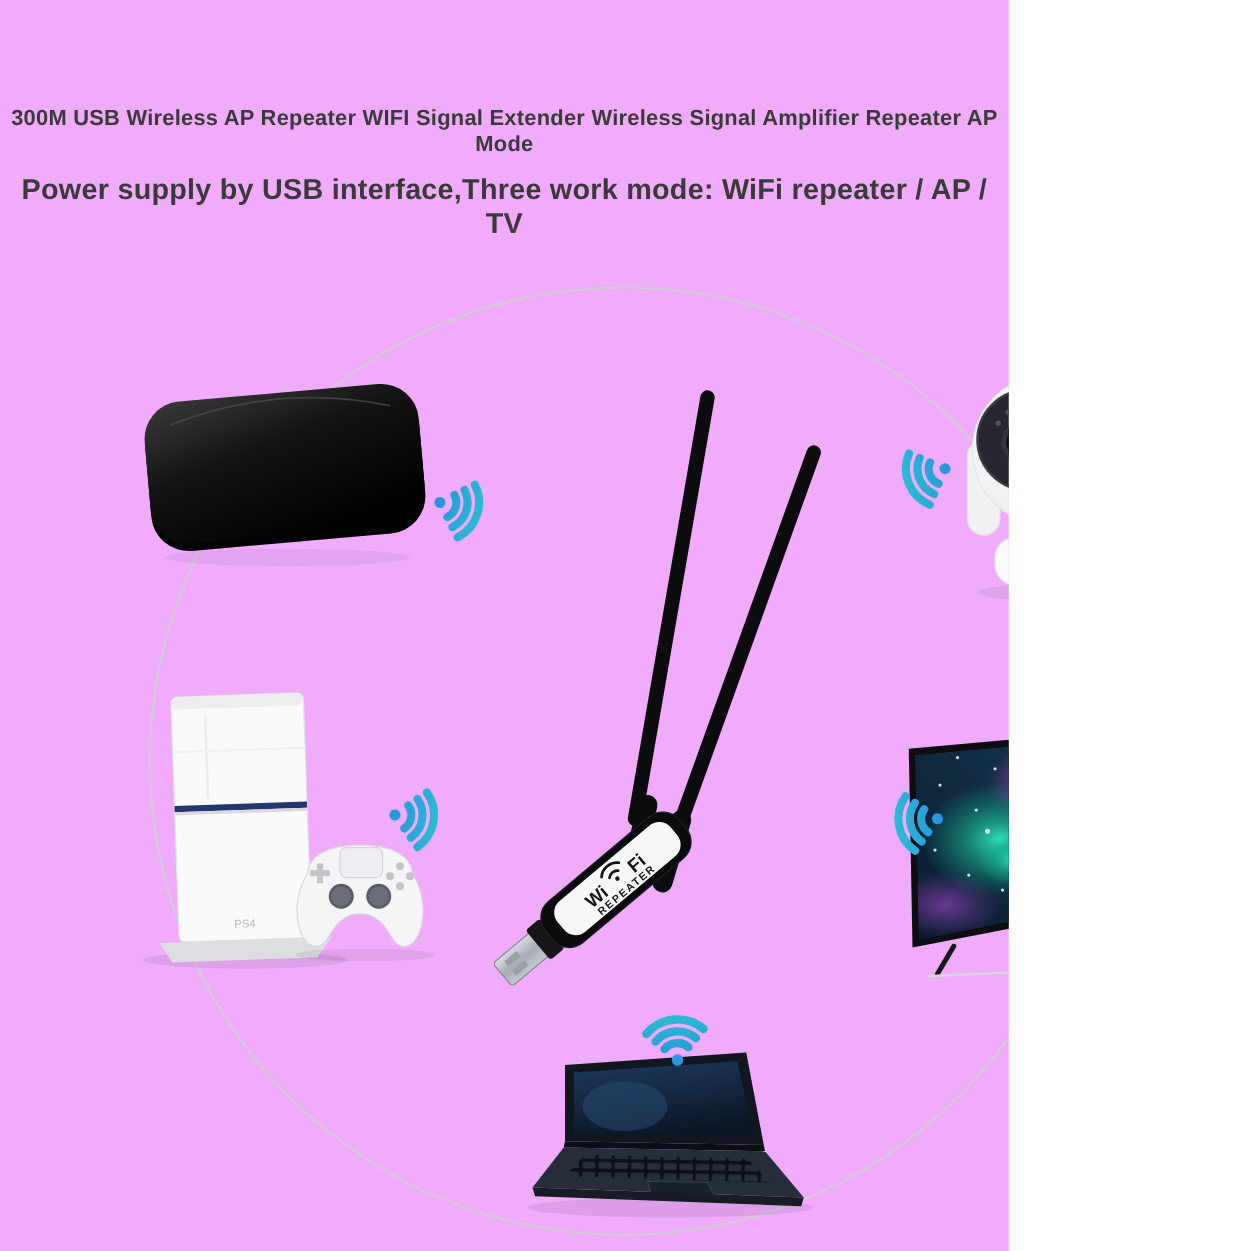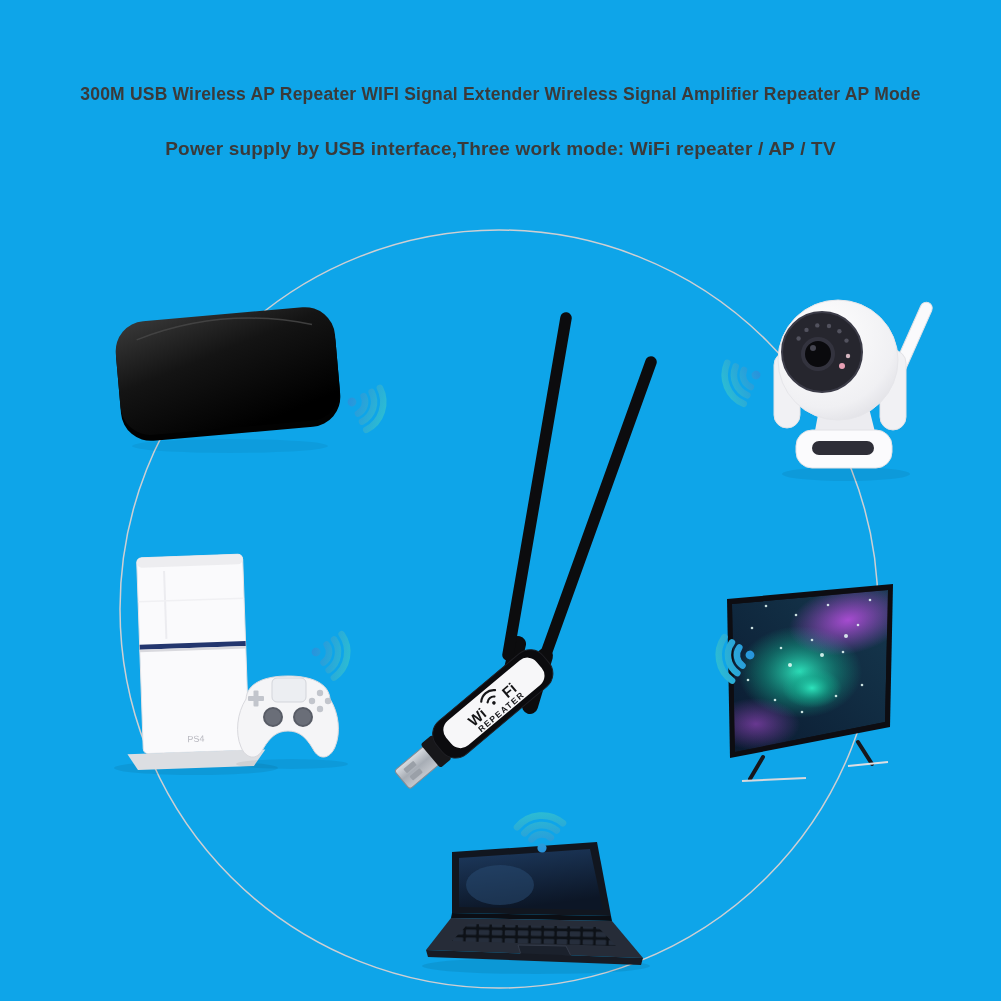--- a/index.html
+++ b/index.html
@@ -1,21 +1,21 @@
 <!DOCTYPE html>
 <html><head>
 <meta charset="utf-8">
 <style>
   html,body{margin:0;padding:0;background:#ffffff;}
-  .page{position:relative;width:1001px;height:1001px;background:#0ea5e9;overflow:hidden;
+  .page{position:relative;width:807px;height:1001px;background:#f0abfc;overflow:hidden;
         font-family:"Liberation Sans", sans-serif;}
   .title{position:absolute;left:0;right:0;top:84px;text-align:center;
          font-size:17.5px;font-weight:700;color:#3a3a3a;letter-spacing:0.2px;}
   .subtitle{position:absolute;left:0;right:0;top:138px;text-align:center;
-         font-size:19px;font-weight:700;color:#3a3a3a;letter-spacing:0.2px;}
+         font-size:23px;font-weight:700;color:#3a3a3a;letter-spacing:0.2px;}
   svg.scene{position:absolute;left:0;top:0;}
   svg text{font-family:"Liberation Sans", sans-serif;}
 </style>
 </head>
 <body>
 
 <div class="page">
 
   <div class="title">300M USB Wireless AP Repeater WIFI Signal Extender Wireless Signal Amplifier Repeater AP Mode</div>
   <div class="subtitle">Power supply by USB interface,Three work mode: WiFi repeater / AP / TV</div>

